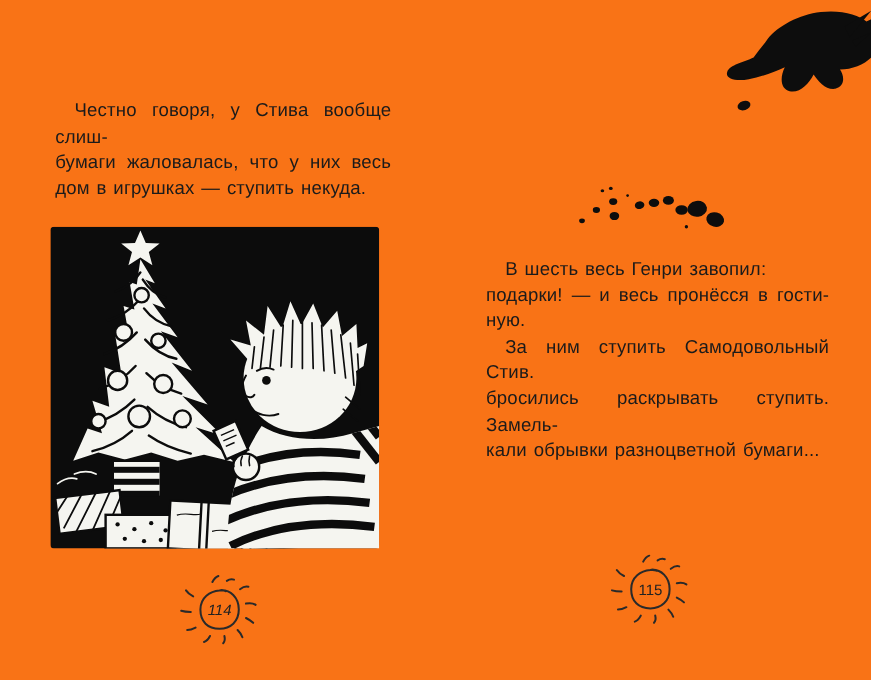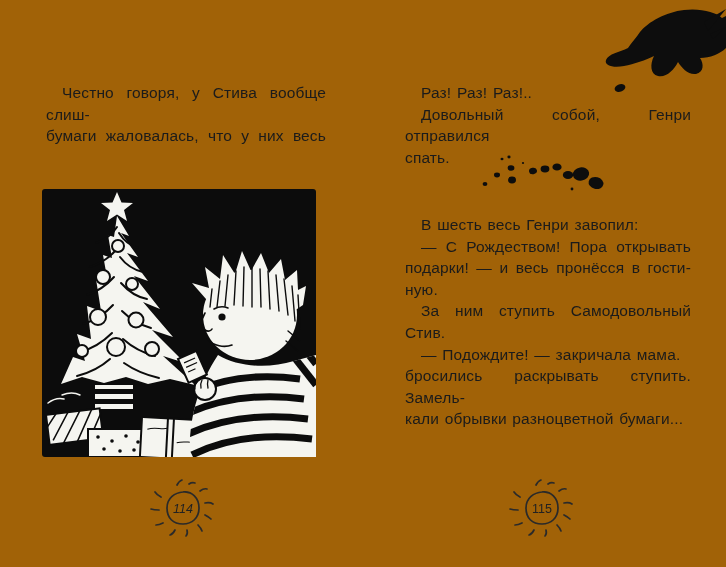--- a/index.html
+++ b/index.html
@@ -1,32 +1,32 @@
 <!DOCTYPE html>
 <html><head>
 <meta charset="utf-8">
 <style>
   html,body { margin:0; padding:0; background:#ffffff; }
   .spread {
-    position:relative; width:726px; height:567px; background:#a16207;
+    position:relative; width:726px; height:567px; background:#f97316;
     font-family:"Liberation Sans", sans-serif; color:#1b1b1b; overflow:hidden;
   }
   .textline {
     font-size:15.5px; line-height:21.6px; letter-spacing:0.15px; word-spacing:1.2px;
   }
   .indent { text-indent:16px; }
   .just { text-align:justify; text-align-last:justify; word-spacing:normal; }
   .block-left-text  { position:absolute; left:46px;  top:82px;  width:280px; }
   .block-right-p1   { position:absolute; left:405px; top:82px;  width:286px; }
   .block-right-p2   { position:absolute; left:405px; top:214px; width:286px; }
   .illustration     { position:absolute; left:42px;  top:189px; width:274px; height:268px; }
   .corner-splat     { position:absolute; left:596px; top:4px;   width:130px; height:92px; }
   .dot-trail        { position:absolute; left:477px; top:150px; width:140px; height:48px; }
   .sun-left         { position:absolute; left:147px; top:479px; width:72px;  height:60px;font-style:italic; }
-  .sun-right        { position:absolute; left:506px; top:479px; width:72px;  height:60px; }
+  .sun-right        { position:absolute; left:506px; top:462px; width:72px;  height:60px; }
   .sun-number {
     font-family:"Liberation Sans", sans-serif; font-size:12.5px; fill:#222222;
   }
   svg { display:block; }
 </style>
 </head>
 <body>
 
 <div class="spread">
 
@@ -38,20 +38,21 @@
         C18,64 8,62 10,56 C12,50 24,48 32,44 C36,38 40,34 44,28 Z"></path>
       <path fill="#0d0d0d" d="M108,18 L130,5 L112,27 Z"></path>
       <path fill="#0d0d0d" d="M114,30 L130,23 L117,35 Z"></path>
       <ellipse fill="#0d0d0d" cx="24" cy="84" rx="5.5" ry="3.8" transform="rotate(-18 24 84)"></ellipse>
     </svg>
   </div>
 
   <div class="block-left-text">
     <div class="textline indent just">Честно говоря, у Стива вообще слиш-</div>
     <div class="textline just">бумаги жаловалась, что у них весь</div>
+    <div class="textline">дом в игрушках — ступить некуда.</div>
   </div>
 
   <div class="illustration">
     <svg viewBox="0 0 274 268" width="274" height="268">
       <rect x="0" y="0" width="274" height="268" rx="3" fill="#0c0c0c"></rect>
 
       <path fill="#f5f5f0" d="M75,3 L79.5,13.5 L91,14 L82,21 L85,32 L75,25.5 L65,32 L68,21 L59,14 L70.5,13.5 Z"></path>
 
       <path fill="#f5f5f0" d="M75,27 L87,47 L79,44 L96,68 L85,64 L106,92 L92,87
         L118,120 L101,113 L131,148 L110,141 L143,174 L121,167 L153,196
@@ -190,25 +191,20 @@
         <path d="M40,51 q1,4 -1,6"></path>
           <path d="M28,51 q-2,4 -5,5"></path>
           <path d="M16,44 q-4,2 -7,2"></path>
         <path d="M12,31 q-5,0 -8,-1"></path>
           <path d="M14,18 q-4,-2 -6,-5"></path>
       </g>
       <text class="sun-number" x="36" y="33.5" text-anchor="middle">114</text>
     </svg>
   </div>
 
-  <div class="block-right-p1">
-    <div class="textline indent">Раз! Раз! Раз!..</div>
-    <div class="textline indent just">Довольный собой, Генри отправился</div>
-    <div class="textline">спать.</div>
-  </div>
 
   <div class="dot-trail">
     <svg viewBox="0 0 140 48" width="140" height="48" fill="#0d0d0d">
       <ellipse cx="8" cy="34" rx="2.4" ry="2"></ellipse>
       <ellipse cx="20" cy="25" rx="3" ry="2.4"></ellipse>
       <ellipse cx="25" cy="9" rx="1.5" ry="1.3"></ellipse>
       <ellipse cx="32" cy="7" rx="1.6" ry="1.4"></ellipse>
       <ellipse cx="34" cy="18" rx="3.4" ry="2.8"></ellipse>
       <ellipse cx="35" cy="30" rx="4" ry="3.4"></ellipse>
       <ellipse cx="56" cy="21" rx="4" ry="3.2" transform="rotate(-10 56 21)"></ellipse>
@@ -217,26 +213,24 @@
       <ellipse cx="91" cy="25" rx="5.2" ry="4"></ellipse>
       <ellipse cx="104" cy="24" rx="8.2" ry="6.6" transform="rotate(-8 104 24)"></ellipse>
       <ellipse cx="119" cy="33" rx="7.5" ry="6" transform="rotate(14 119 33)"></ellipse>
       <circle cx="95" cy="39" r="1.4"></circle>
       <circle cx="46" cy="13" r="1.1"></circle>
     </svg>
   </div>
 
   <div class="block-right-p2">
     <div class="textline indent">В шесть весь Генри завопил:</div>
-    <div class="textline indent just">— С Рождеством! Пора открывать</div>
     <div class="textline just">подарки! — и весь пронёсся в гости-</div>
     <div class="textline">ную.</div>
     <div class="textline indent just">За ним ступить Самодовольный</div>
     <div class="textline">Стив.</div>
-    <div class="textline indent">— Подождите! — закричала мама.</div>
     <div class="textline just">бросились раскрывать ступить. Замель-</div>
     <div class="textline">кали обрывки разноцветной бумаги...</div>
   </div>
 
   <div class="sun-right">
     <svg viewBox="0 0 72 60" width="72" height="60">
       <g stroke="#2a2a2a" fill="none" stroke-width="1.7" stroke-linecap="round">
         <path d="M36,13 C45,12 52,19 52,29 C52,39 45,45 36,45 C26,45 20,39 20,29 C20,19 28,13.5 36,13 C38,12.8 40,13 41,13.6"></path>
         <path d="M30,6 q2,-4 5,-5"></path>
           <path d="M42,5 q3,-2 6,-1"></path>

